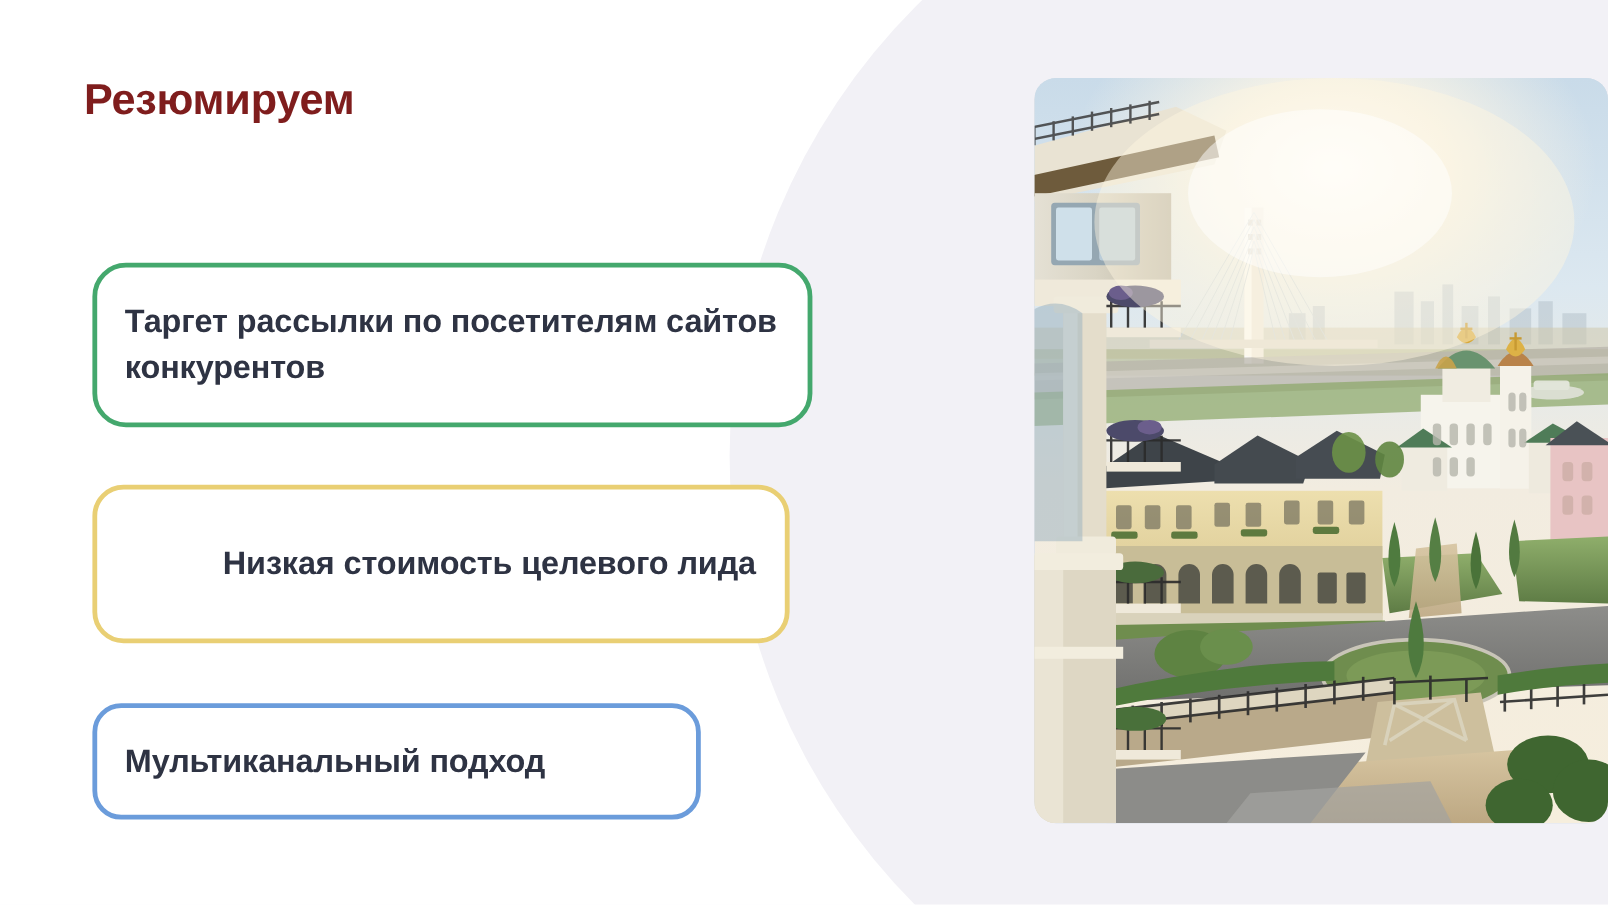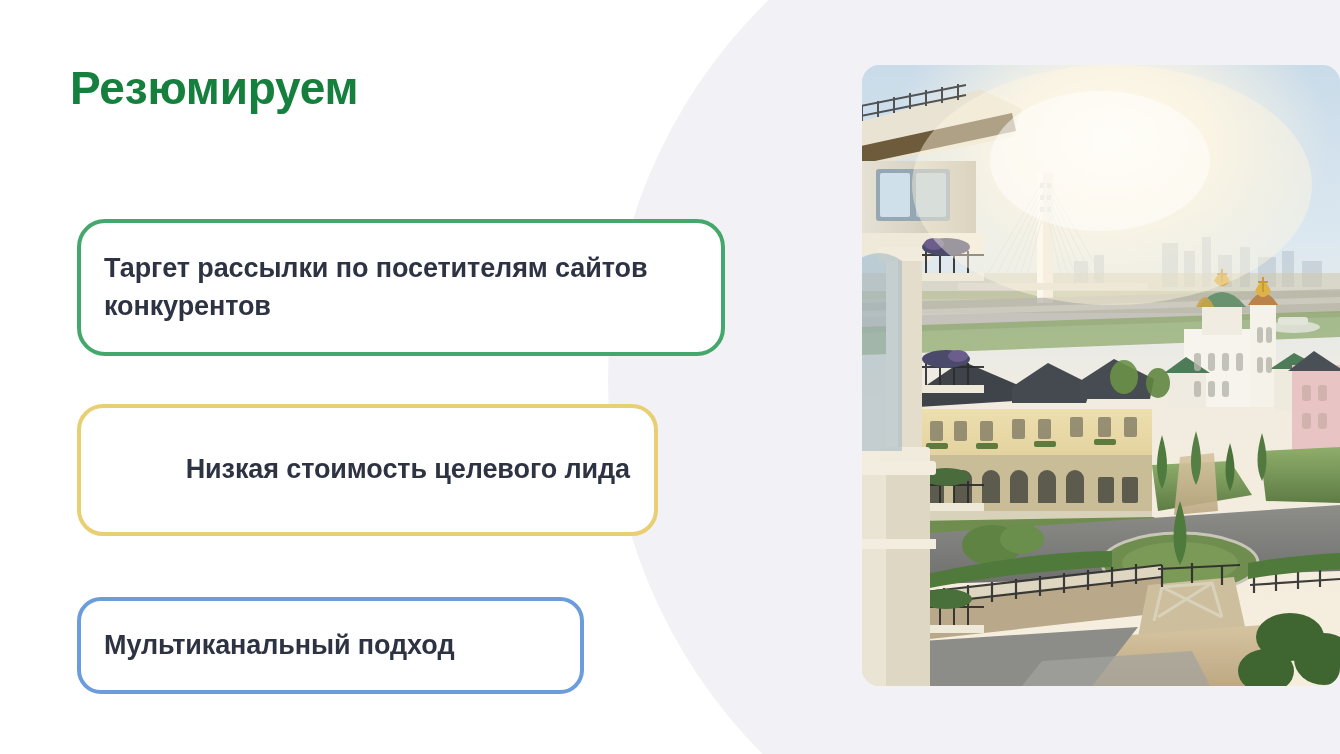--- a/index.html
+++ b/index.html
@@ -34,24 +34,24 @@
     width:1340px; height:754px;
     overflow:hidden;
     z-index:0;
   }
 
   
   .title {
     position:absolute;
     left:70px;
     top:64px;
-    font-size:46px;
+    font-size:36px;
     line-height:1.05;
     font-weight:bold;
-    color:#15803d;
+    color:#7f1d1d;
     letter-spacing:-0.2px;
     z-index:3;
     white-space:nowrap;
   }
 
   
   .card {
     position:absolute;
     background:#ffffff;
     border-style:solid;
@@ -63,23 +63,23 @@
   }
   .card-text {
     font-size:27px;
     line-height:1.38;
     font-weight:bold;
     color:#2e3343;
     padding:0 24px 0 23px;
     letter-spacing:-0.1px;
   }
 
-  .card-1 { left:77px;  top:219px; width:648px; height:137px; border-color:#44a86d; border-radius:28px; }
+  .card-1 { left:77px;  top:219px; width:600px; height:137px; border-color:#44a86d; border-radius:28px; }
   .card-2 { left:77px;  top:404px; width:581px; height:132px; border-color:#e9cf74; border-radius:26px; }
-  .card-3 { left:77px;  top:586px; width:507px; height:97px;  border-color:#6b9cdb; border-radius:24px;margin-top:11px; }
+  .card-3 { left:77px;  top:586px; width:507px; height:97px;  border-color:#6b9cdb; border-radius:24px; }
 
   
   .photo {
     position:absolute;
     left:862px;
     top:65px;
     width:478px;
     height:621px;
     border-radius:18px;
     overflow:hidden;

